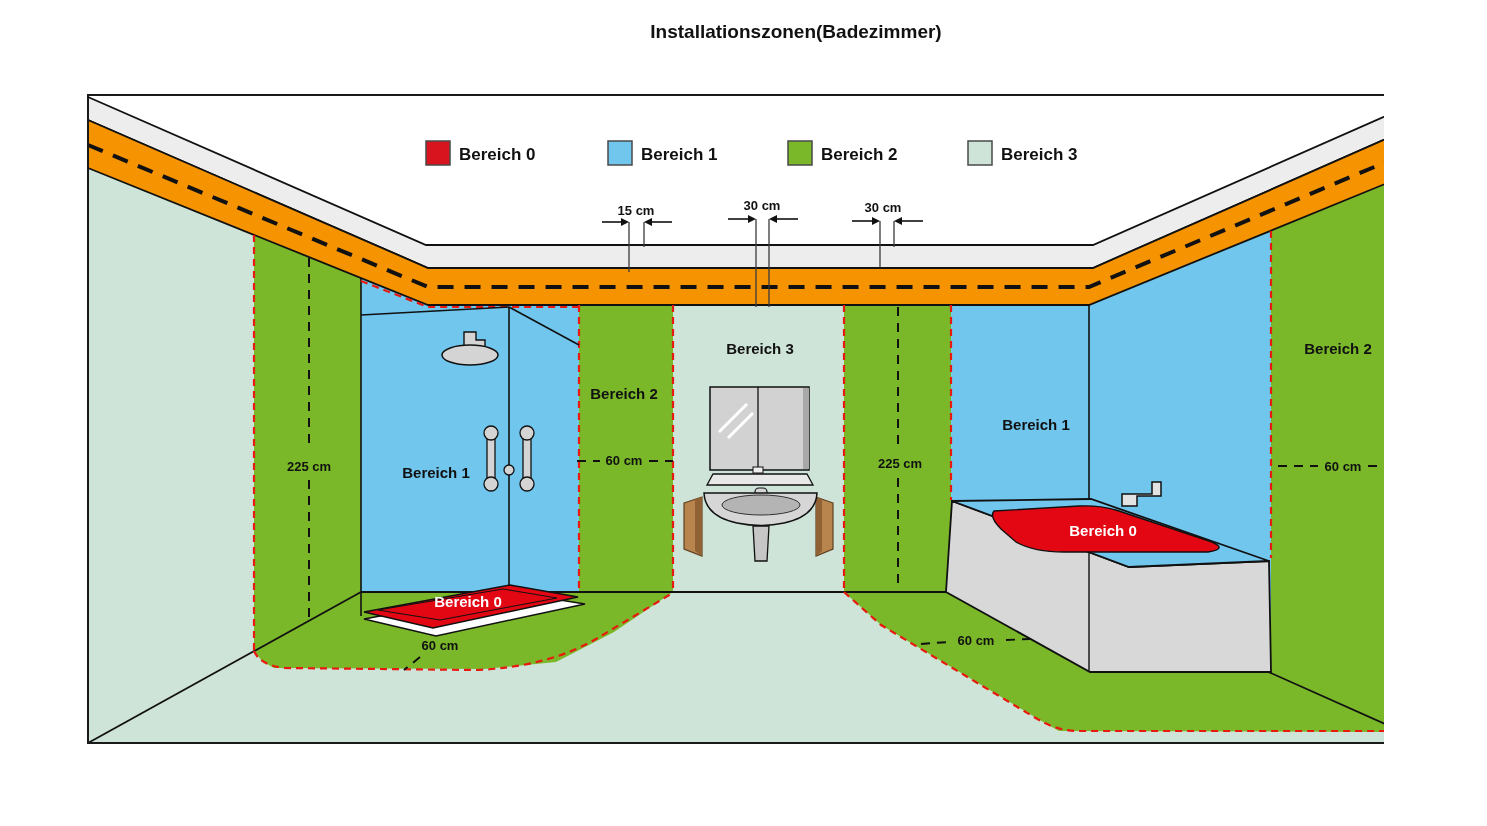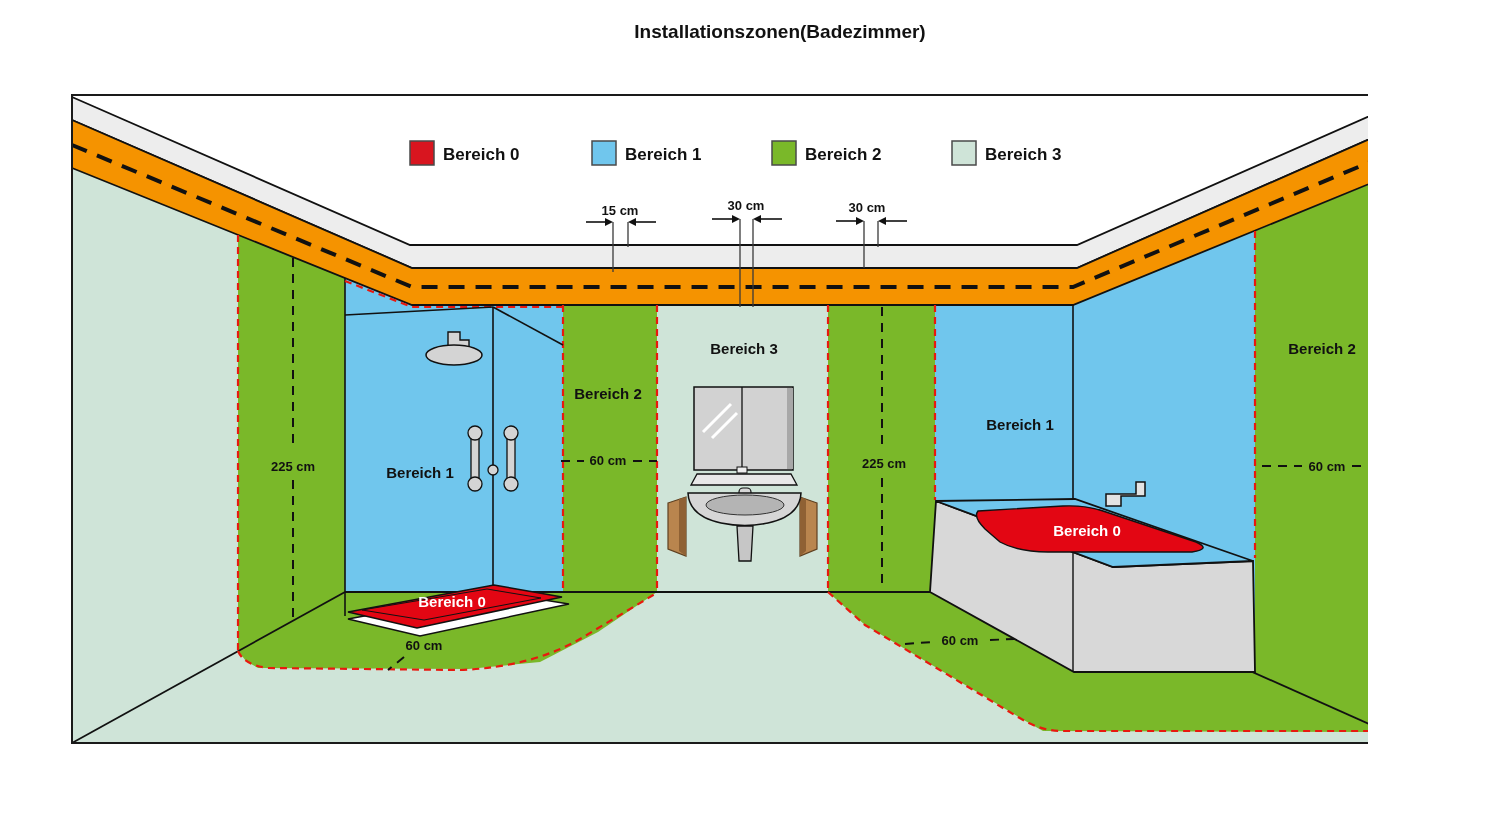--- a/index.html
+++ b/index.html
@@ -1,16 +1,16 @@
 <!DOCTYPE html>
 <html><head>
 <meta charset="utf-8">
 <style>
   html,body{margin:0;padding:0;background:#ffffff;}
-  .page{position:relative;width:1368px;height:826px;background:#fff;overflow:hidden;}
+  .page{position:relative;width:1368px;height:826px;background:#fff;overflow:hidden;margin-left:16px;}
   svg{display:block;}
   text{font-family:"Liberation Sans","DejaVu Sans",sans-serif;font-weight:bold;fill:#111;}
   .t-title{font-size:19px;}
   .t-legend{font-size:17px;}
   .t-zone{font-size:15px;}
   .t-meas{font-size:13px;}
   .t-white{fill:#ffffff;font-size:15px;}
   .stroke-k{stroke:#111;fill:none;}
 </style>
 </head>

